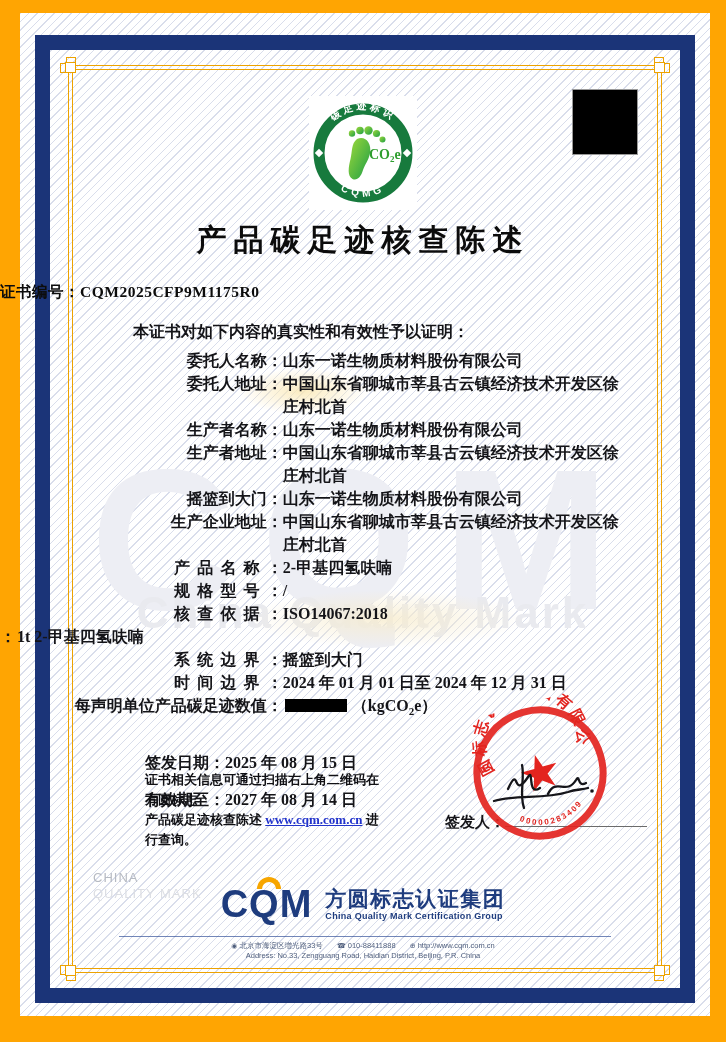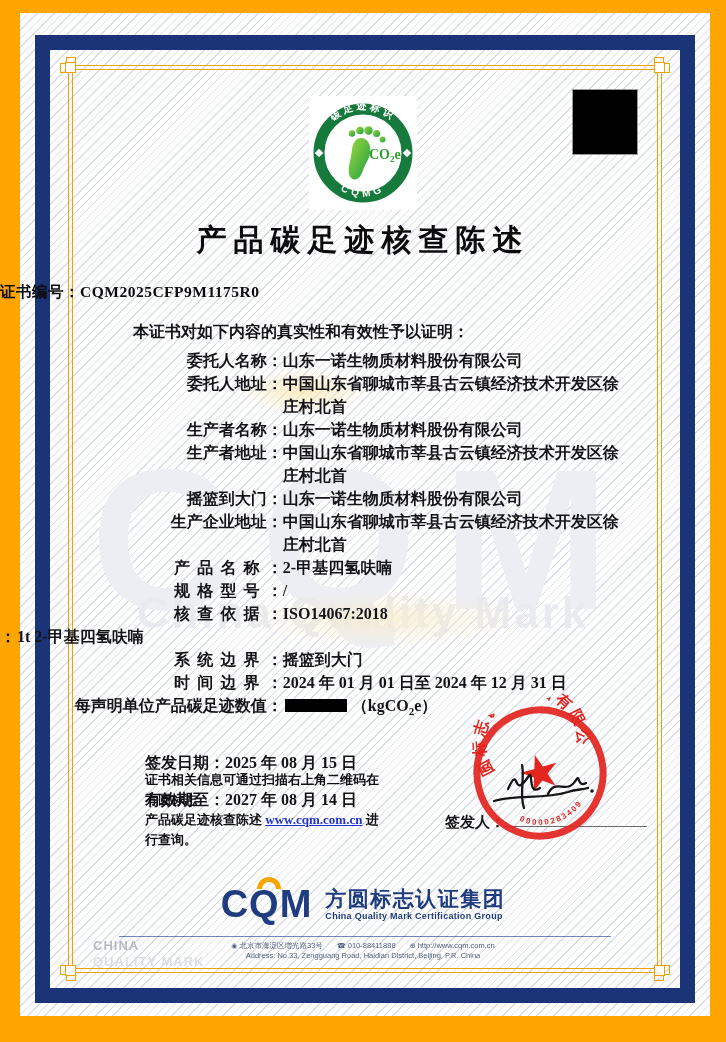--- a/index.html
+++ b/index.html
@@ -22,21 +22,21 @@
   .knot-bl{left:60px;bottom:61px;transform:scaleY(-1);}
   .knot-br{right:56px;bottom:61px;transform:scale(-1,-1);}
   
   .wm-big{position:absolute;left:0;right:0;top:440px;text-align:center;font-family:"Liberation Sans","DejaVu Sans",sans-serif;
     font-weight:900;font-size:200px;letter-spacing:26px;color:#EDEEF4;z-index:1;line-height:200px;}
   .wm-sub{position:absolute;left:0;right:0;top:588px;text-align:center;font-family:"Liberation Sans","DejaVu Sans",sans-serif;
     font-weight:700;font-size:44px;letter-spacing:3px;color:#E9EAEF;z-index:1;}
   .cream{position:absolute;border-radius:50%;z-index:1;}
   .cream1{left:238px;top:368px;width:130px;height:46px;background:radial-gradient(closest-side,rgba(250,232,182,.85),rgba(250,232,182,0));}
   .cream2{left:245px;top:590px;width:280px;height:58px;background:radial-gradient(closest-side,rgba(247,236,206,.8),rgba(247,236,206,0));}
-  .wm-corner{position:absolute;left:93px;top:938px;z-index:1;font-family:"Liberation Sans","DejaVu Sans",sans-serif;font-weight:700;font-size:13px;line-height:16px;letter-spacing:1px;}
+  .wm-corner{position:absolute;left:93px;top:870px;z-index:1;font-family:"Liberation Sans","DejaVu Sans",sans-serif;font-weight:400;font-size:13px;line-height:16px;letter-spacing:1px;}
   .wm-corner .c1{color:#B6BAC2;}
   .wm-corner .c2{color:#DCDEE3;}
   
   .qr{position:absolute;left:572px;top:89px;width:64px;height:64px;background:#000;border:1px solid #9a9a9a;z-index:3;}
   
   .logo-box{position:absolute;left:309px;top:96px;width:108px;height:114px;background:#fff;z-index:3;display:flex;align-items:center;justify-content:center;}
   
   .title{position:absolute;left:0;right:0;top:220px;text-align:center;font-size:30px;font-weight:700;letter-spacing:7px;color:#0c0c0c;z-index:3;}
   .cert-line{position:absolute;left:0;right:0;top:282px;text-align:left;font-size:15.5px;font-weight:700;color:#0c0c0c;z-index:3;letter-spacing:.5px;}
   

